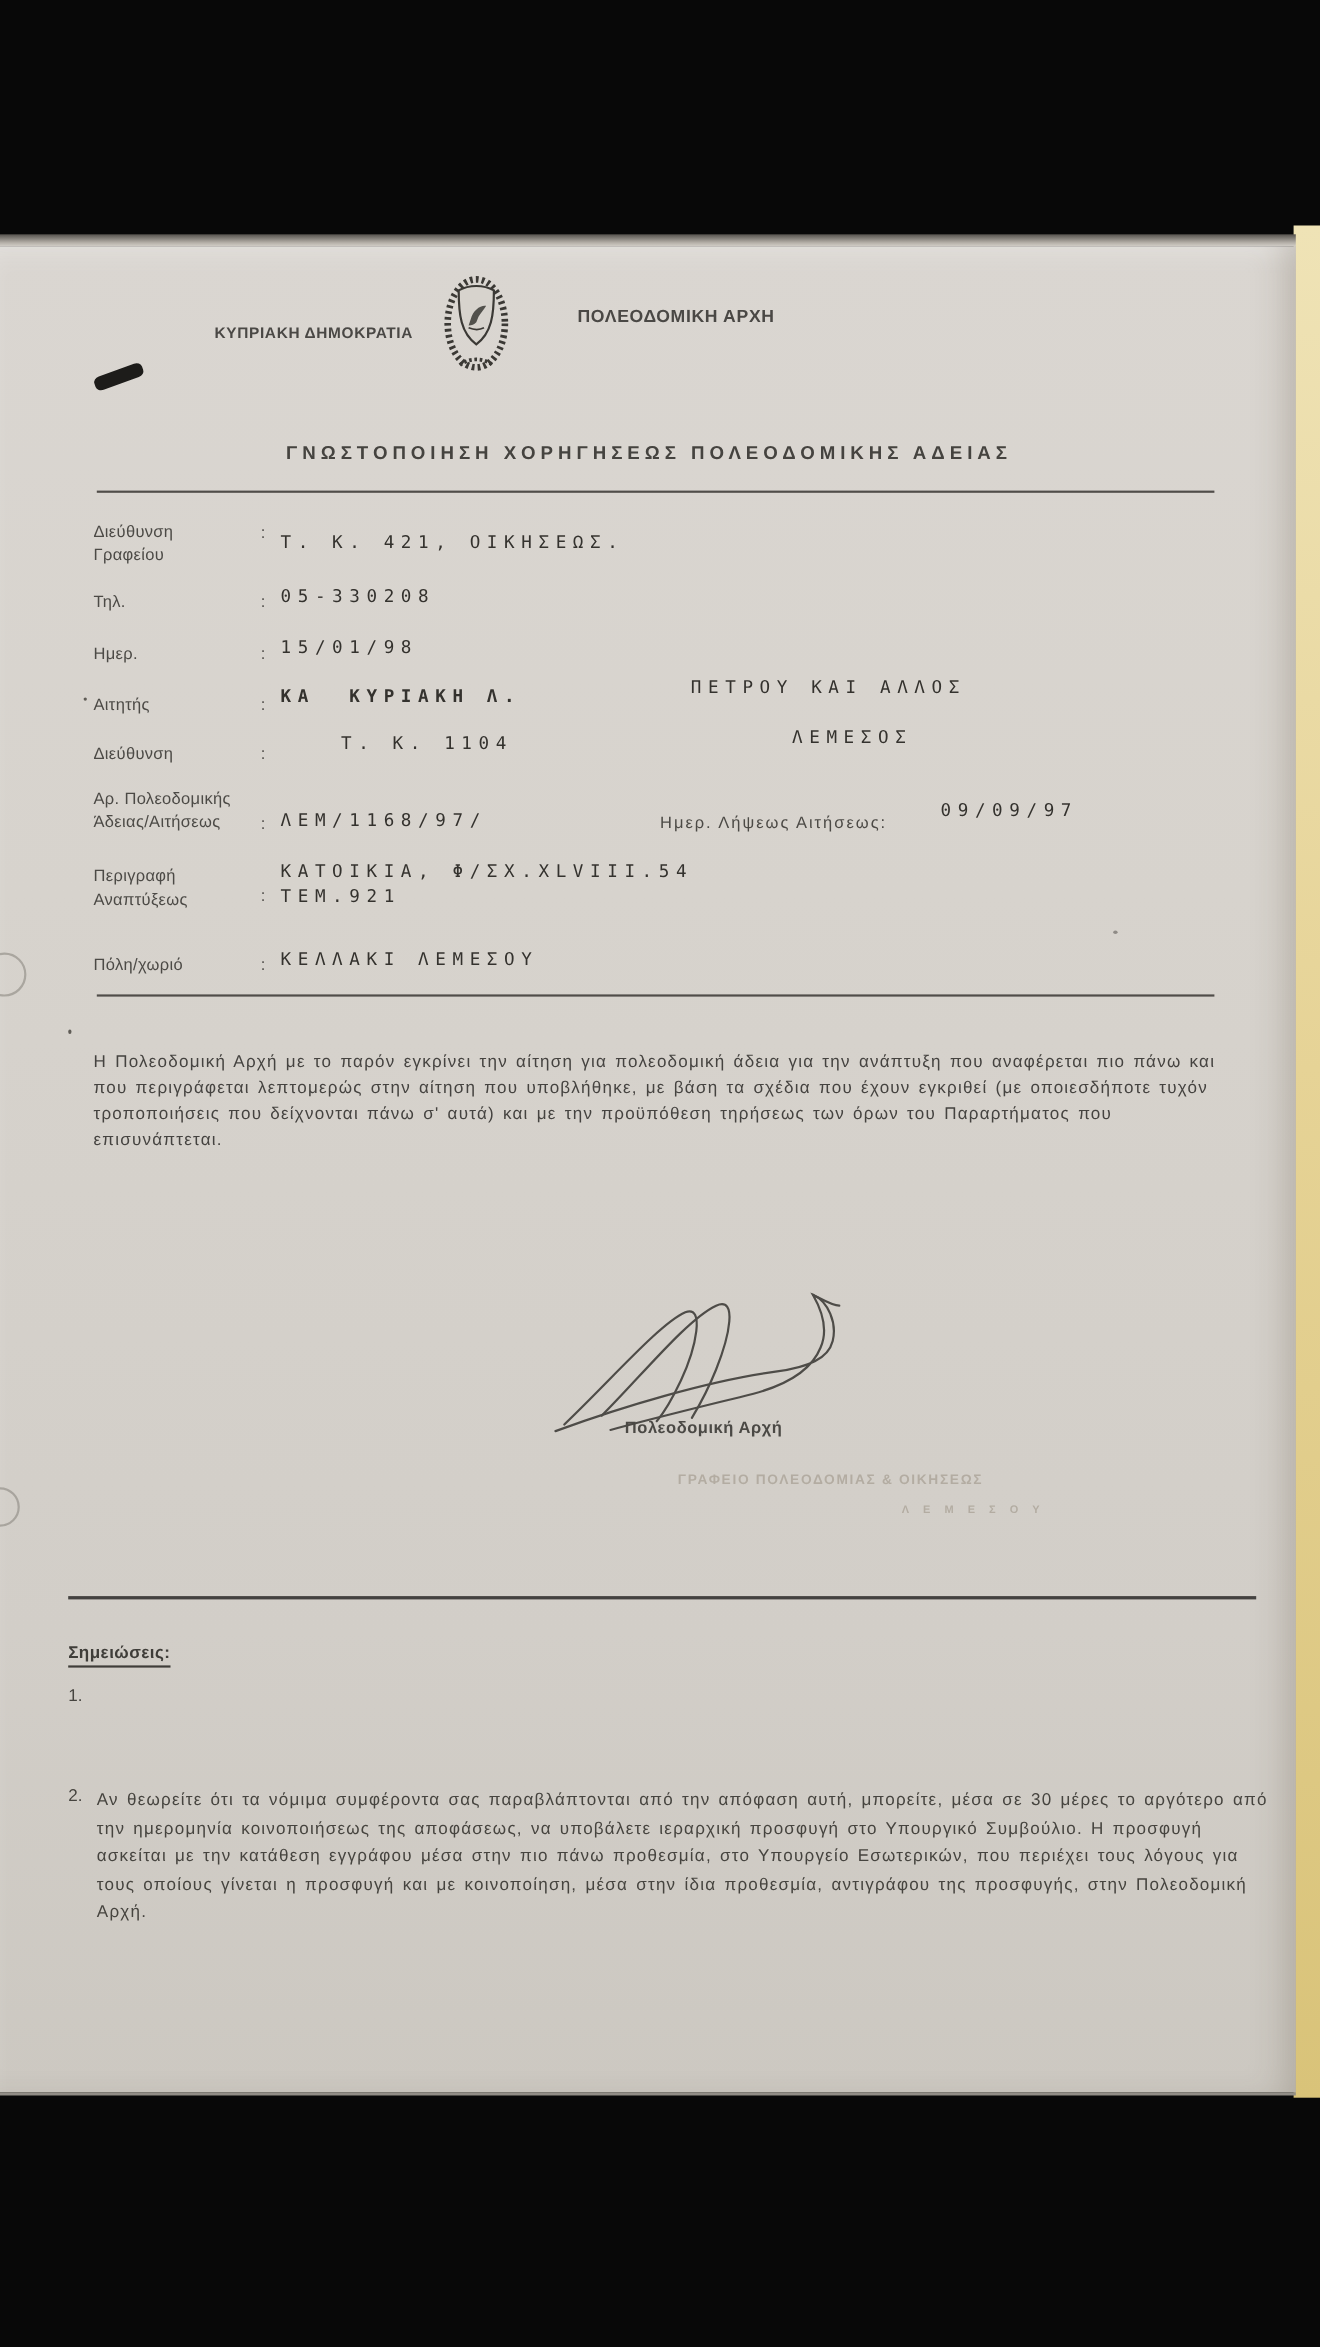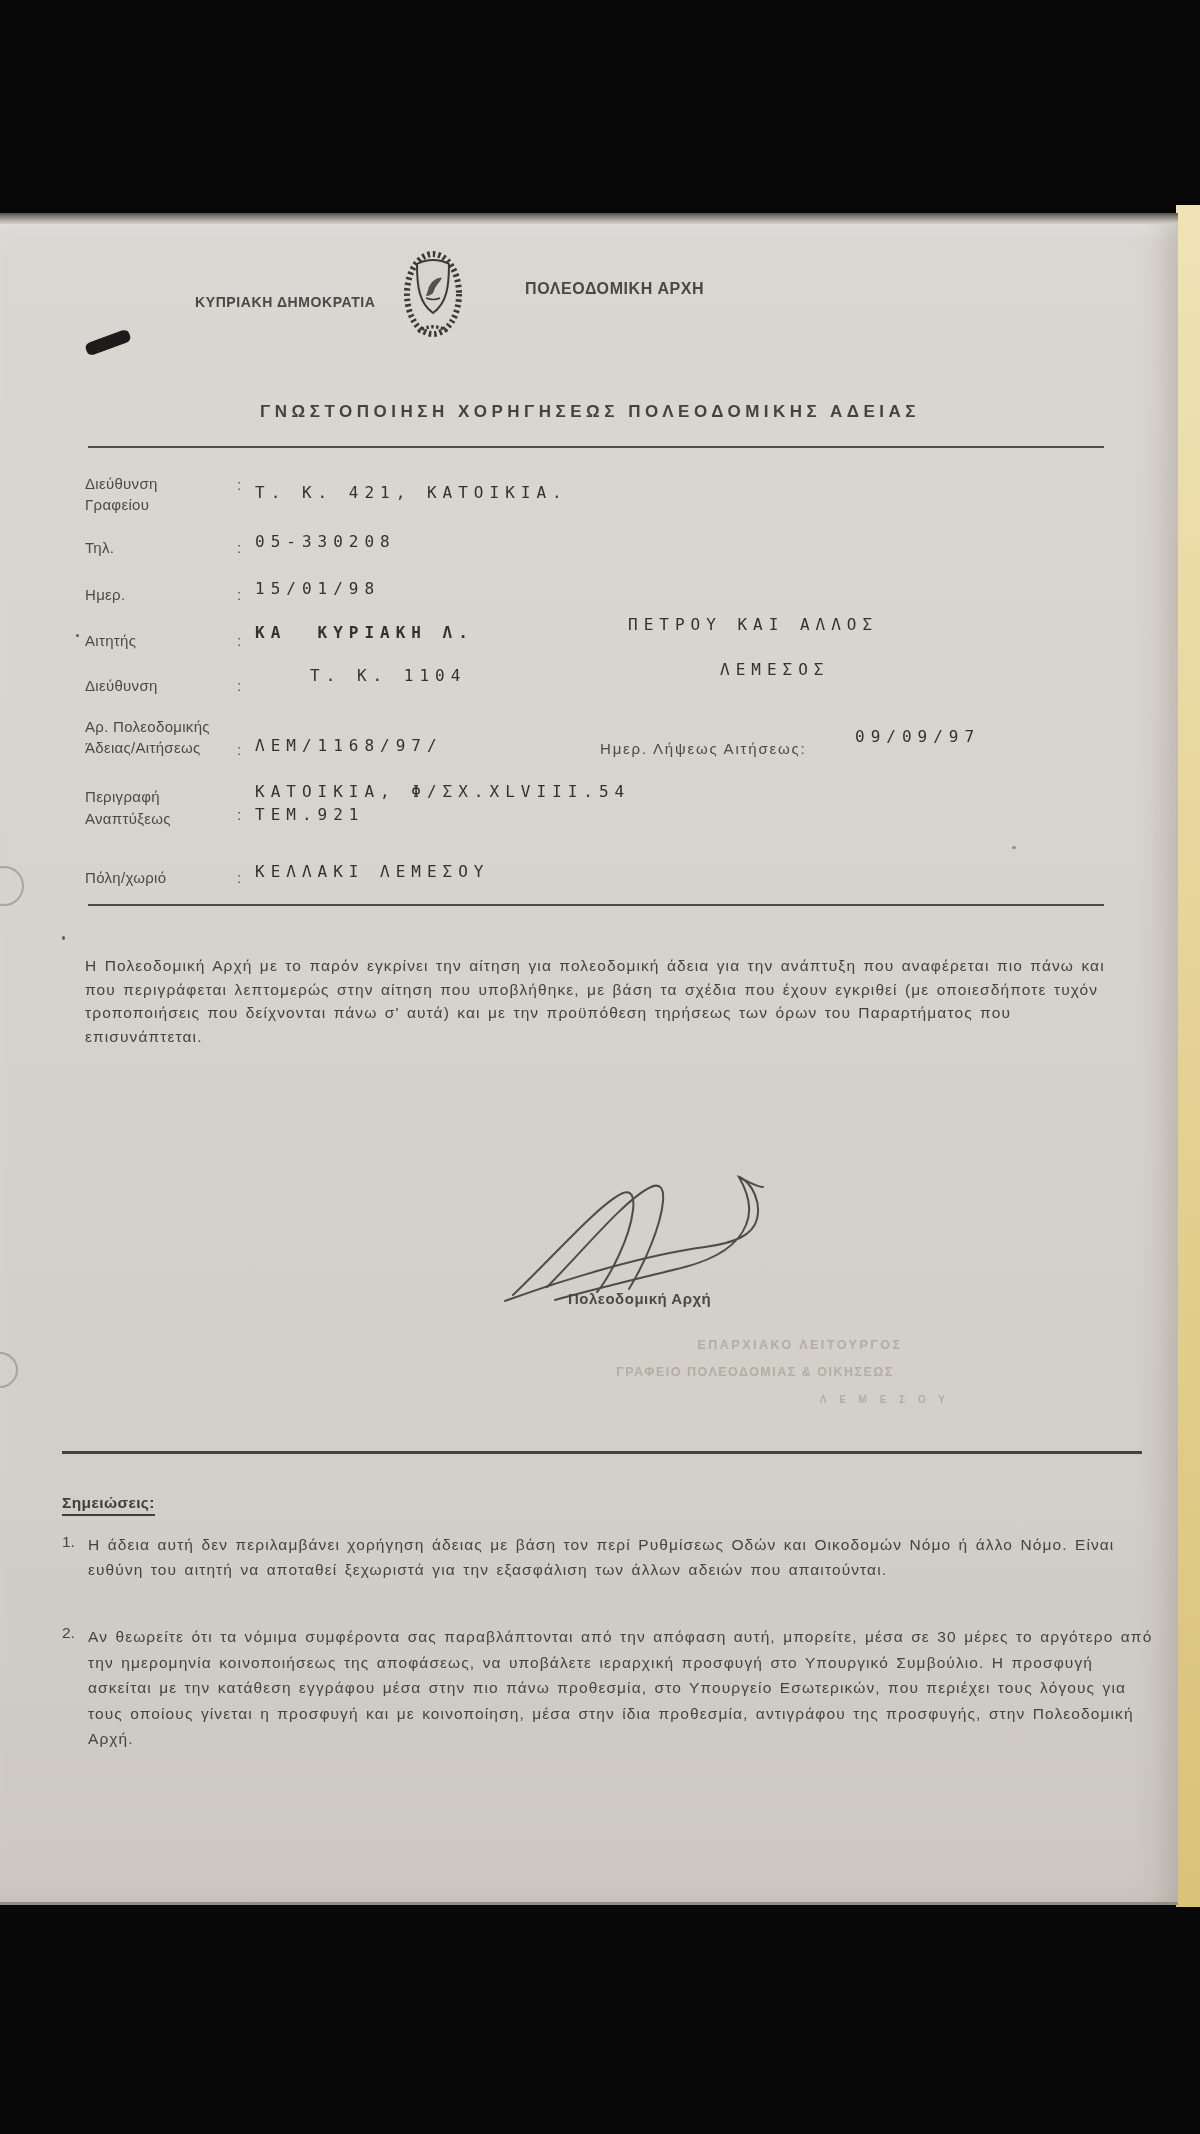--- a/index.html
+++ b/index.html
@@ -78,21 +78,21 @@
       <path d="M24,50 c5,2 10,2 14,0" fill="none" stroke="#3b3935" stroke-width="1.6"></path>
       <path d="M16,84 C24,77 38,77 46,84" fill="none" stroke="#3b3935" stroke-width="3.4" stroke-dasharray="2.4 2.4"></path>
     </svg>
     <div class="hdr hdr-right">ΠΟΛΕΟΔΟΜΙΚΗ ΑΡΧΗ</div>
 
     <div class="doc-title">ΓΝΩΣΤΟΠΟΙΗΣΗ ΧΟΡΗΓΗΣΕΩΣ ΠΟΛΕΟΔΟΜΙΚΗΣ ΑΔΕΙΑΣ</div>
     <div class="rule rule-1"></div>
 
     <div class="lbl" style="left:85px;top:251px;">Διεύθυνση</div>
     <div class="colon" style="left:237px;top:252px;">:</div>
-    <div class="mono" style="left:255px;top:259px;">Τ. Κ. 421, ΚΑΤΟΙΚΙΑ.</div>
+    <div class="mono" style="left:255px;top:259px;">Τ. Κ. 421, ΟΙΚΗΣΕΩΣ.</div>
     <div class="lbl" style="left:85px;top:272px;">Γραφείου</div>
 
     <div class="lbl" style="left:85px;top:315px;">Τηλ.</div>
     <div class="colon" style="left:237px;top:315px;">:</div>
     <div class="mono" style="left:255px;top:308px;">05-330208</div>
 
     <div class="lbl" style="left:85px;top:362px;">Ημερ.</div>
     <div class="colon" style="left:237px;top:362px;">:</div>
     <div class="mono" style="left:255px;top:355px;">15/01/98</div>
 
@@ -131,28 +131,26 @@
       <g fill="none" stroke="#4e4c48" stroke-width="2" stroke-linecap="round">
         <path d="M18,136 C60,96 105,44 128,34 C146,27 138,66 124,96 C116,113 108,126 102,133"></path>
         <path d="M52,128 C88,92 130,40 156,28 C176,19 168,56 156,86 C148,106 140,120 134,130"></path>
         <path d="M10,142 C70,120 150,96 210,88 C240,84 258,76 262,60 C266,44 258,24 244,18 C252,32 258,50 251,66 C243,86 220,100 190,108 C150,118 100,130 60,141"></path>
         <path d="M244,18 C252,22 262,28 268,28"></path>
       </g>
     </svg>
     <div class="sig-label">Πολεοδομική Αρχή</div>
 
     <div class="stamp">
-      <div class="stamp-l1">ΕΠΑΡΧΙΑΚΟ ΛΕΙΤΟΥΡΓΟΣ</div>
       <div class="stamp-l2">ΓΡΑΦΕΙΟ ΠΟΛΕΟΔΟΜΙΑΣ &amp; ΟΙΚΗΣΕΩΣ</div>
       <div class="stamp-l3">Λ Ε Μ Ε Σ Ο Υ</div>
     </div>
 
     <div class="rule rule-3"></div>
 
     <div class="notes-heading">Σημειώσεις:</div>
 
     <div class="note-num note-1-num">1.</div>
-    <div class="note-text note-1-text">Η άδεια αυτή δεν περιλαμβάνει χορήγηση άδειας με βάση τον περί Ρυθμίσεως Οδών και Οικοδομών Νόμο ή άλλο Νόμο. Είναι ευθύνη του αιτητή να αποταθεί ξεχωριστά για την εξασφάλιση των άλλων αδειών που απαιτούνται.</div>
 
     <div class="note-num note-2-num">2.</div>
     <div class="note-text note-2-text">Αν θεωρείτε ότι τα νόμιμα συμφέροντα σας παραβλάπτονται από την απόφαση αυτή, μπορείτε, μέσα σε 30 μέρες το αργότερο από την ημερομηνία κοινοποιήσεως της αποφάσεως, να υποβάλετε ιεραρχική προσφυγή στο Υπουργικό Συμ­βούλιο. Η προσφυγή ασκείται με την κατάθεση εγγράφου μέσα στην πιο πάνω προθεσμία, στο Υπουργείο Εσωτερικών, που περιέχει τους λόγους για τους οποίους γίνεται η προσφυγή και με κοινοποίηση, μέσα στην ίδια προθεσμία, αντιγρά­φου της προσφυγής, στην Πολεοδομική Αρχή.</div>
   </div>
 </div>
 
 </body></html>

